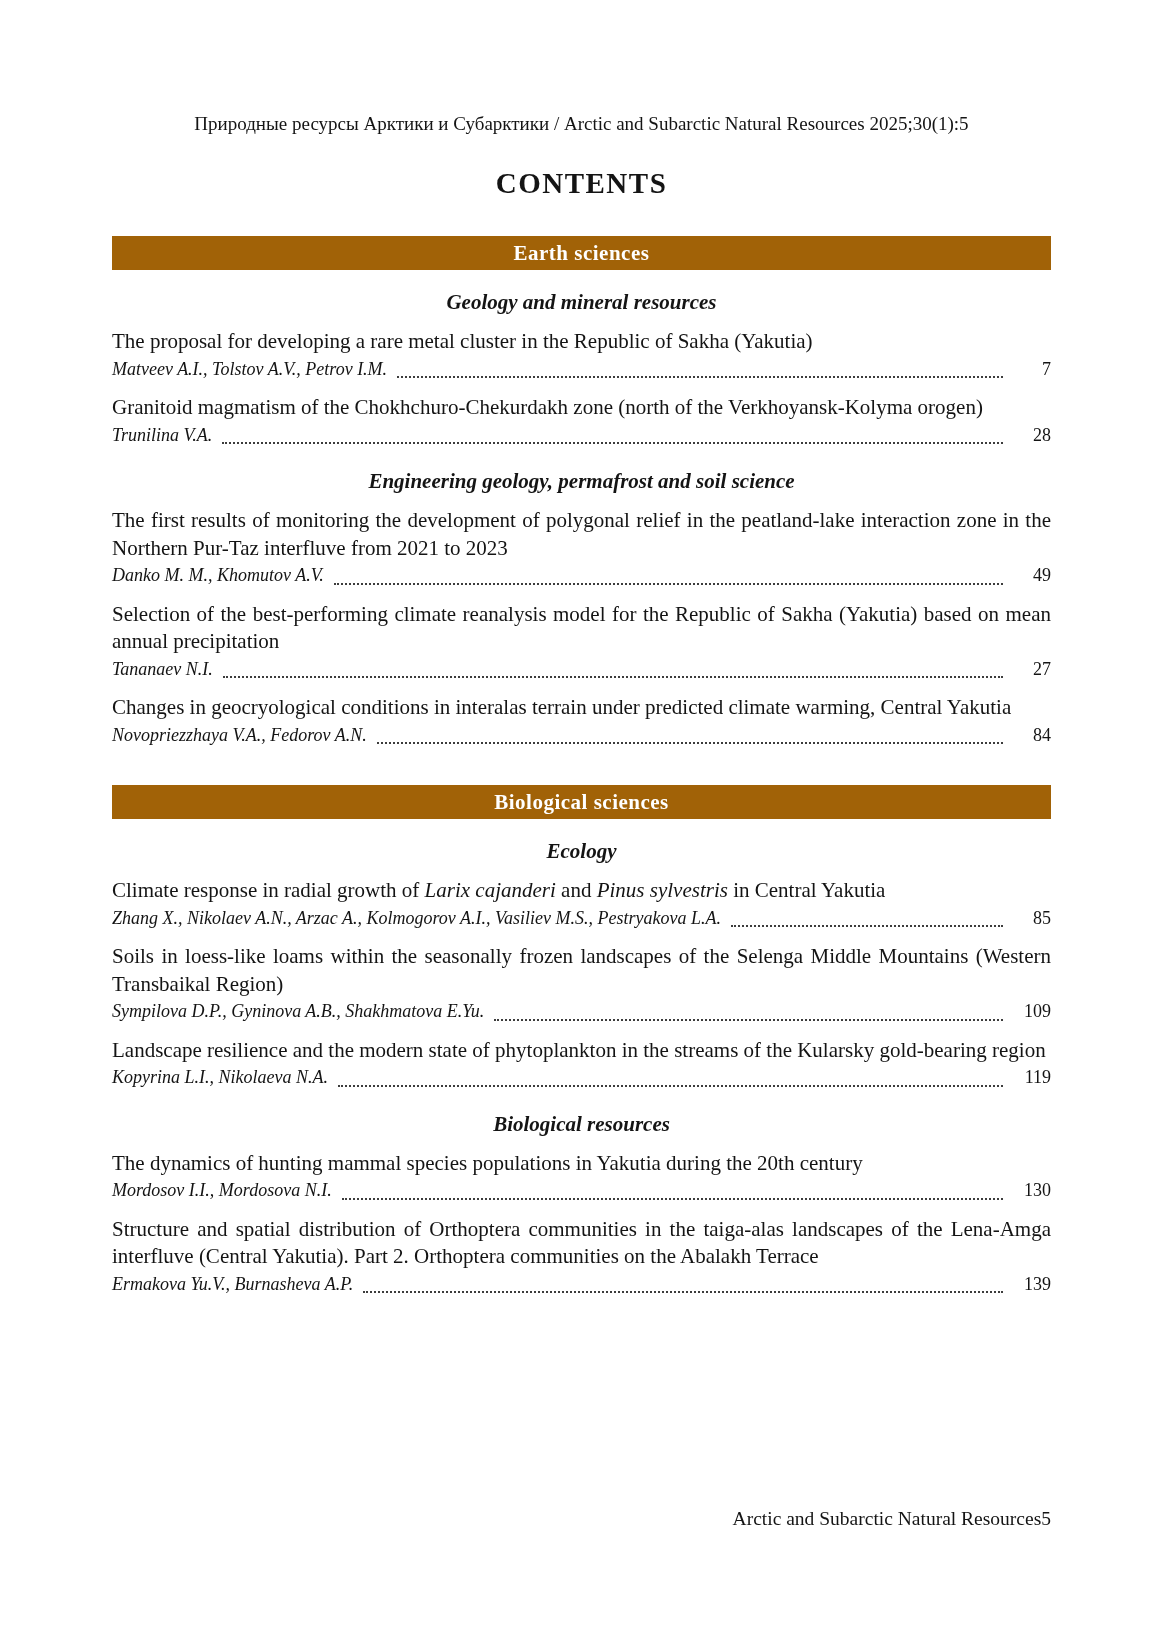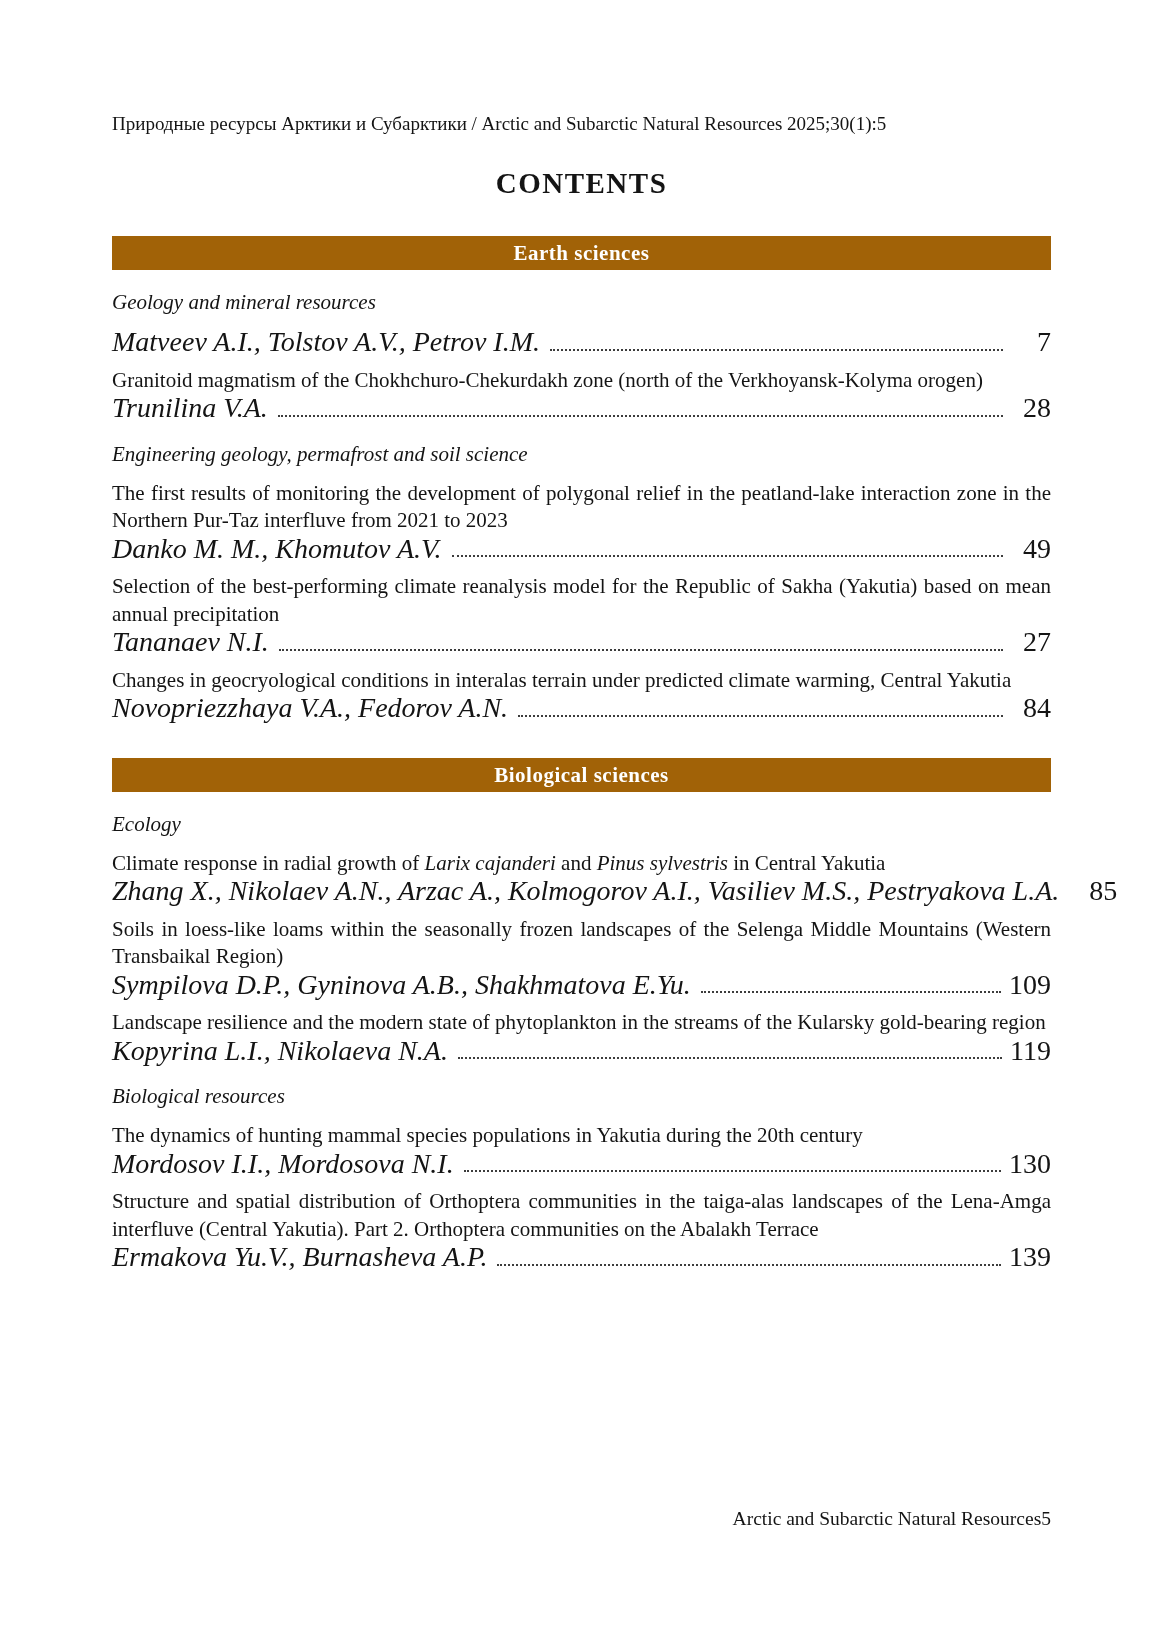--- a/index.html
+++ b/index.html
@@ -14,20 +14,21 @@
   }
   .content {
     position: absolute;
     left: 112px;
     top: 112px;
     width: 939px;
   }
   .journal-header {
     font-size: 19px;
     line-height: 24px;
+    text-align: center;
     white-space: nowrap;
   }
   .contents-title {
     margin-top: 30px;
     font-size: 29px;
     line-height: 34px;
     font-weight: bold;
     text-align: center;
     letter-spacing: 1.5px;
   }
@@ -38,35 +39,36 @@
     font-weight: bold;
     font-size: 21px;
     height: 34px;
     line-height: 34px;
     text-align: center;
     letter-spacing: 0.5px;
   }
   .subheading {
     margin-top: 20px;
     margin-bottom: 13px;
-    font-weight: normal;
+    text-align: center;
+    font-weight: bold;
     font-style: italic;
     font-size: 21px;
     line-height: 25px;
   }
   .entry { margin-bottom: 11px; }
   .title {
     font-size: 21px;
     line-height: 27.5px;
     text-align: justify;
   }
   .sp-it { font-style: italic; }
   .authors-row {
     display: flex;
-    font-size: 28px;
+    font-size: 18px;
     line-height: 27.5px;
   }
   .authors { font-style: italic; white-space: nowrap; }
   .dots {
     flex: 1 1 auto;
     align-self: flex-end;
     height: 0;
     margin: 0 8px 5px 10px;
     border-bottom: 2px dotted #3c3c3c;
   }
@@ -91,20 +93,21 @@
 
   <div class="contents-title">CONTENTS</div>
 
   <div class="section">
     <div class="banner">Earth sciences</div>
 
     <div>
       <div class="subheading">Geology and mineral resources</div>
 
       <div class="entry">
+        <div class="title">The proposal for developing a rare metal cluster in the Republic of Sakha (Yakutia)</div>
         <div class="authors-row">
           <span class="authors">Matveev A.I., Tolstov A.V., Petrov I.M.</span>
           <span class="dots"></span>
           <span class="pagenum">7</span>
         </div>
       </div>
 
       <div class="entry">
         <div class="title">Granitoid magmatism of the Chokhchuro-Chekurdakh zone (north of the Verkhoyansk-Kolyma orogen)</div>
         <div class="authors-row">

